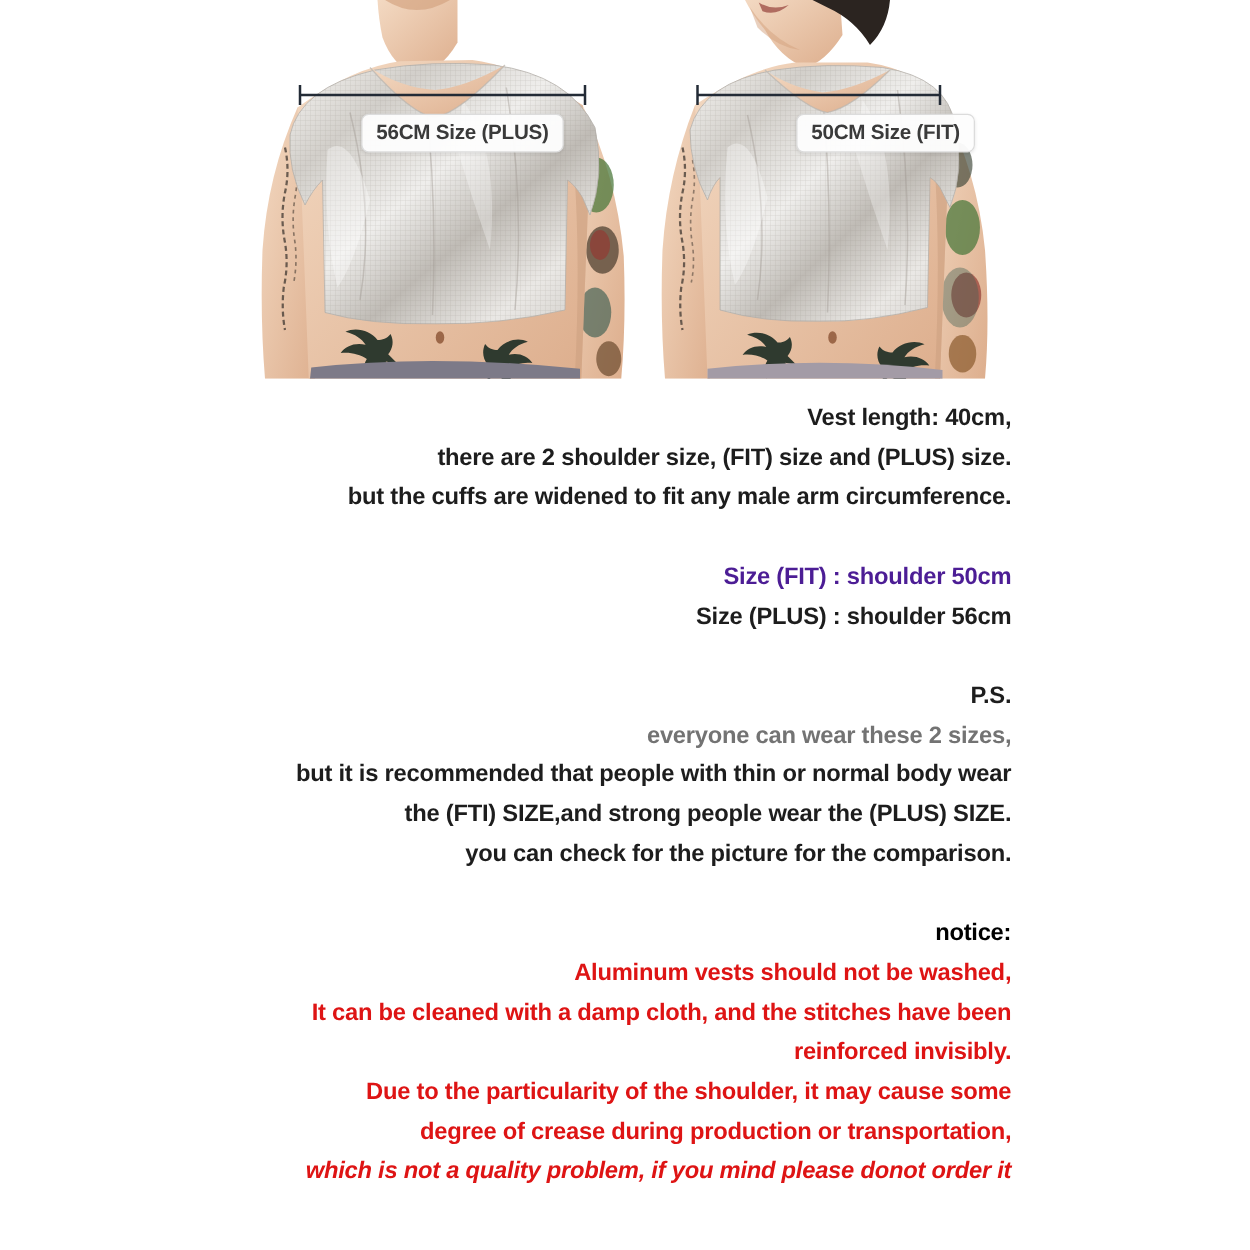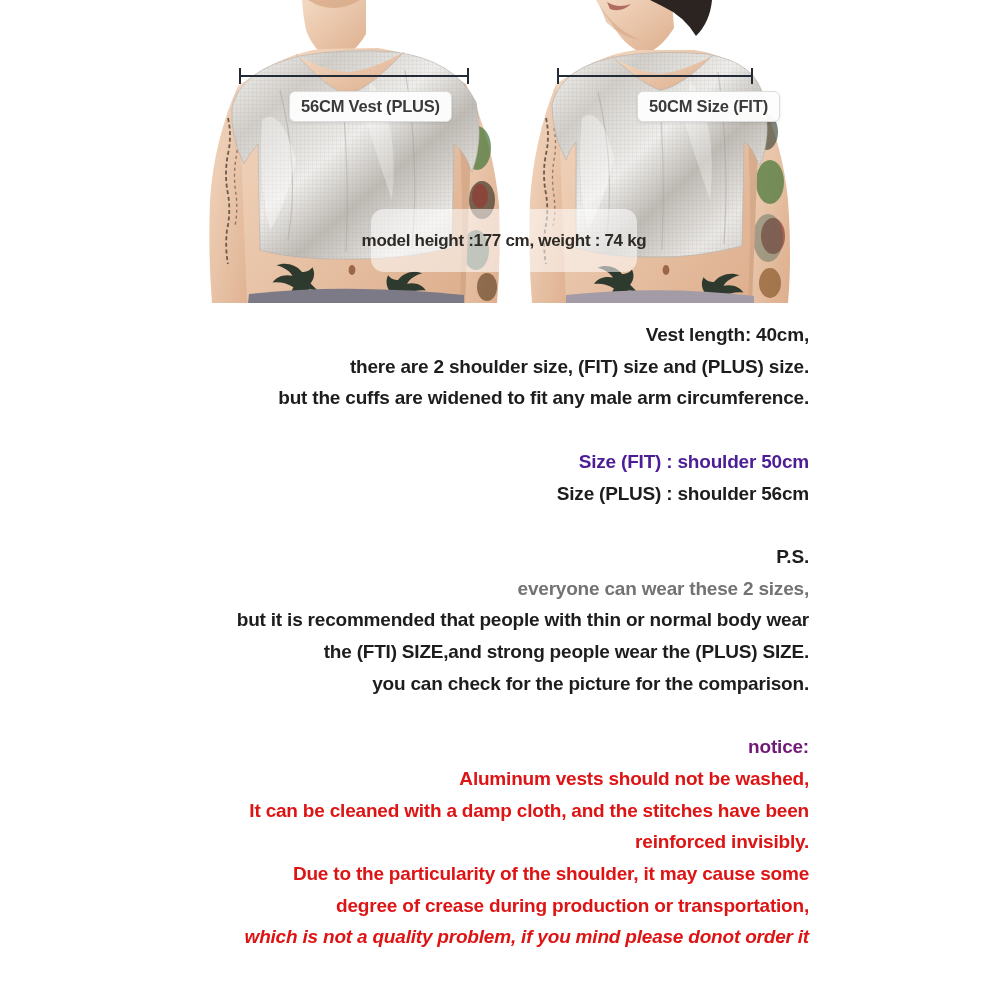--- a/index.html
+++ b/index.html
@@ -180,24 +180,23 @@
         <line x1="240" y1="68" x2="240" y2="84"></line>
         <line x1="468" y1="68" x2="468" y2="84"></line>
       </g>
       <g stroke="#232b36" stroke-width="2">
         <line x1="558" y1="76" x2="752" y2="76"></line>
         <line x1="558" y1="68" x2="558" y2="84"></line>
         <line x1="752" y1="68" x2="752" y2="84"></line>
       </g>
     </svg>
 
-    <div class="size-label plus">56CM Vest (PLUS)</div>
+    <div class="size-label plus">56CM Size (PLUS)</div>
     <div class="size-label fit">50CM Size (FIT)</div>
 
-    <div class="model-caption">model height :177 cm, weight : 74 kg</div>
   </div>
 
   <div class="text-area">
     <div>
         <div class="tblock">
           <p class="tline" style="color: rgb(29, 29, 29);">Vest length: 40cm,</p>
           <p class="tline" style="color: rgb(29, 29, 29);">there are 2 shoulder size, (FIT) size and (PLUS) size.</p>
           <p class="tline" style="color: rgb(29, 29, 29);">but the cuffs are widened to fit any male arm circumference.</p>
         </div>
         <div class="tblock">
@@ -205,21 +204,21 @@
           <p class="tline" style="color: rgb(29, 29, 29);">Size (PLUS) : shoulder 56cm</p>
         </div>
         <div class="tblock">
           <p class="tline" style="color: rgb(29, 29, 29);">P.S.</p>
           <p class="tline" style="color: #737373;">everyone can wear these 2 sizes,</p>
           <p class="tline" style="color: rgb(29, 29, 29);">but it is recommended that people with thin or normal body wear</p>
           <p class="tline" style="color: rgb(29, 29, 29);">the (FTI) SIZE,and strong people wear the (PLUS) SIZE.</p>
           <p class="tline" style="color: rgb(29, 29, 29);">you can check for the picture for the comparison.</p>
         </div>
         <div class="tblock">
-          <p class="tline" style="color: #701a75;">notice:</p>
+          <p class="tline" style="color: #000000;">notice:</p>
           <p class="tline" style="color: rgb(222, 20, 20);">Aluminum vests should not be washed,</p>
           <p class="tline" style="color: rgb(222, 20, 20);">It can be cleaned with a damp cloth, and the stitches have been</p>
           <p class="tline" style="color: rgb(222, 20, 20);">reinforced invisibly.</p>
           <p class="tline" style="color: rgb(222, 20, 20);">Due to the particularity of the shoulder, it may cause some</p>
           <p class="tline" style="color: rgb(222, 20, 20);">degree of crease during production or transportation,</p>
           <p class="tline" style="color: rgb(222, 20, 20); font-style: italic;">which is not a quality problem, if you mind please donot order it</p>
         </div>
       </div>
   </div>
 

